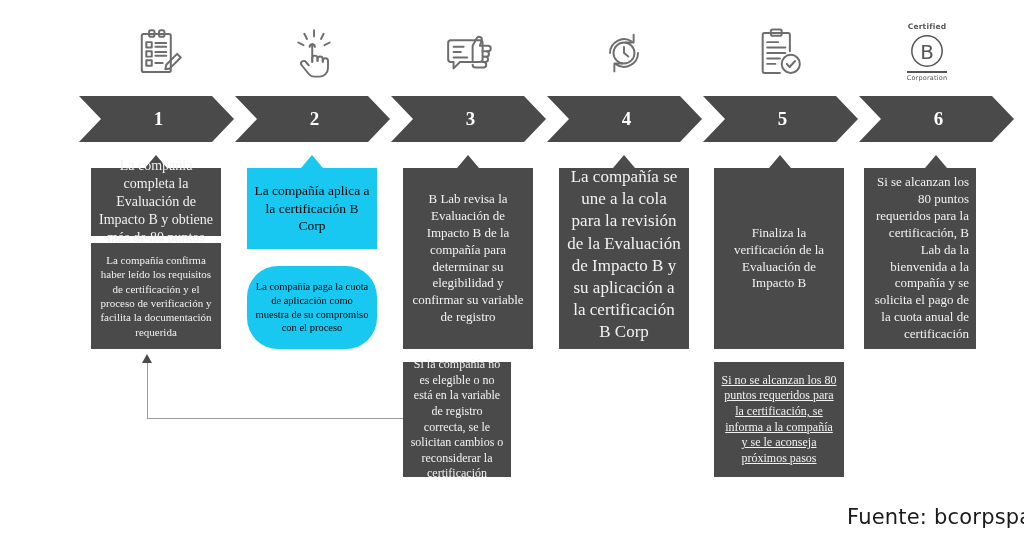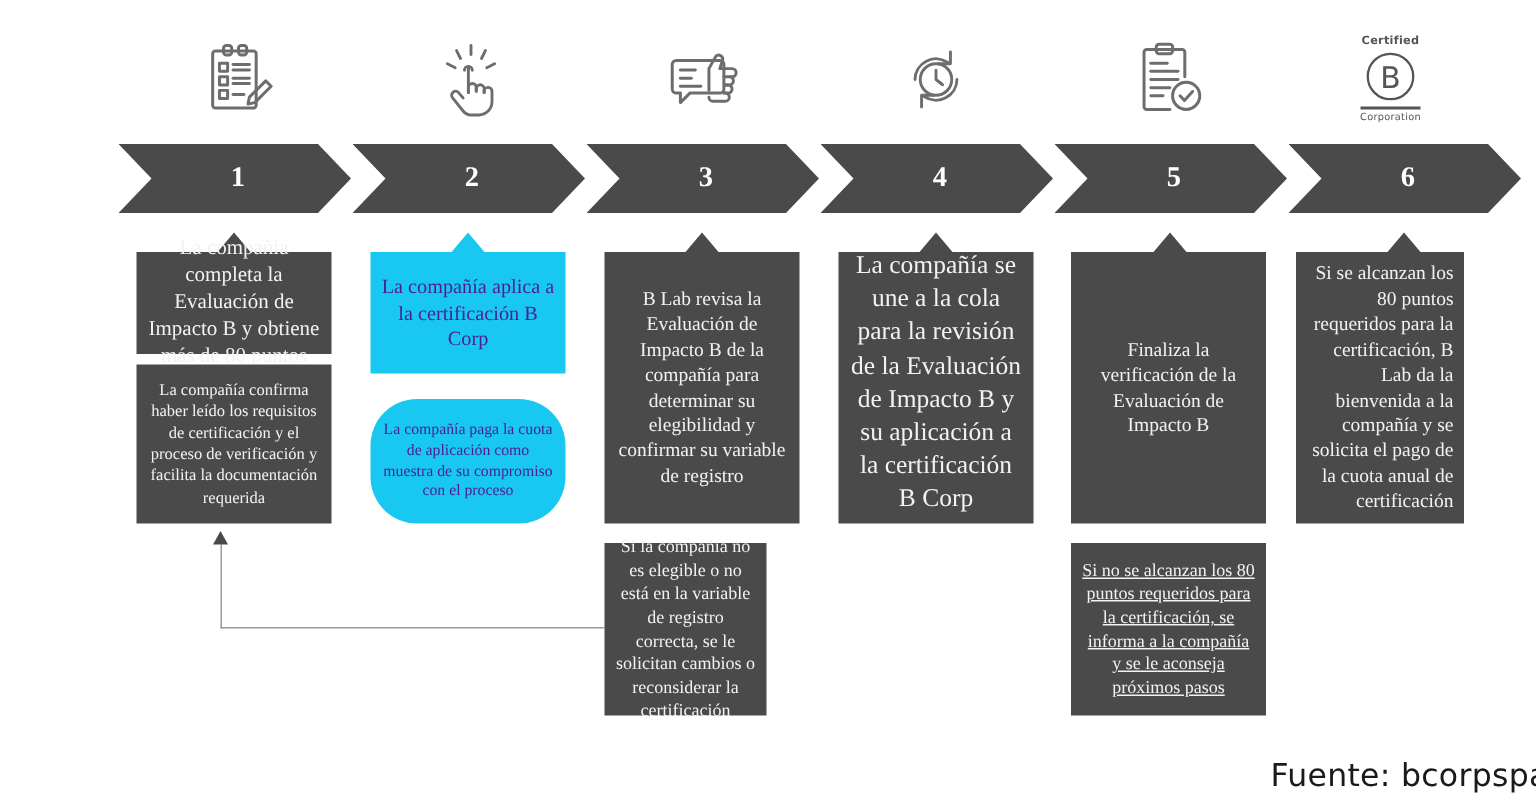--- a/index.html
+++ b/index.html
@@ -34,21 +34,21 @@
     position:absolute;
     background:#4a4a4a;
     color:#f2f2f2;
     display:flex;align-items:center;justify-content:center;
     text-align:center;
     font-family:"Liberation Serif", serif;
     line-height:1.30;
     box-sizing:border-box;
     padding:6px 7px;
   }
-  .box.cyan{background:#19c8f0;color:#4c1d95;}
+  .box.cyan{background:#19c8f0;color:#000000;}
   .box .txt{width:100%;}
 
   
   .notch{
     position:absolute;
     width:0;height:0;
     border-left:11px solid transparent;
     border-right:11px solid transparent;
     border-bottom:13px solid #4a4a4a;
   }

